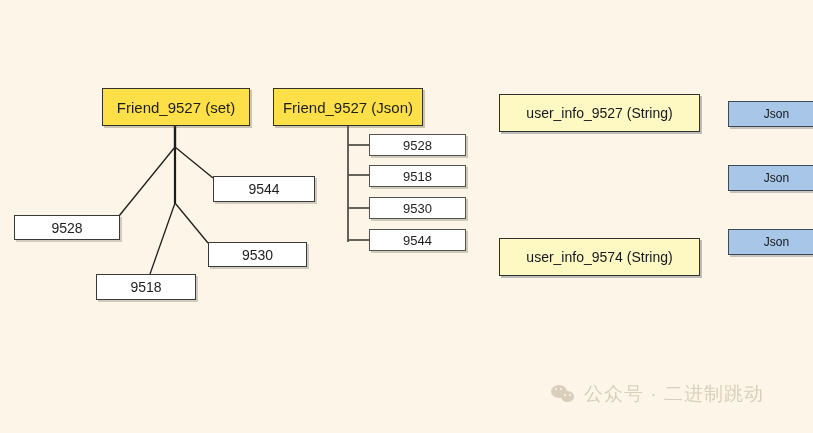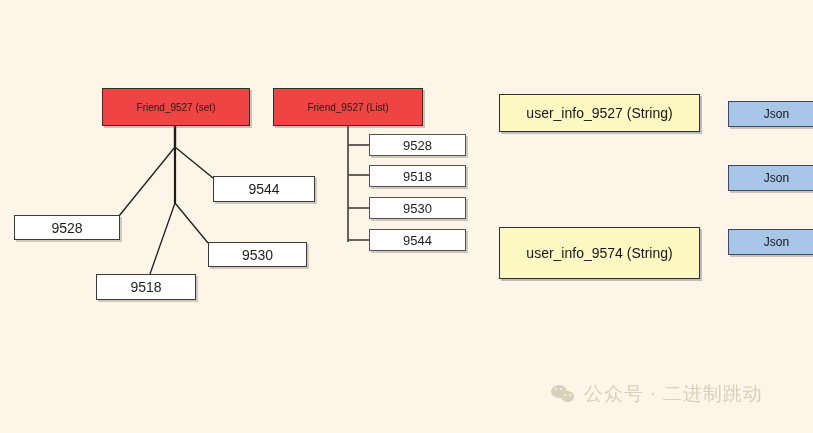--- a/index.html
+++ b/index.html
@@ -29,24 +29,24 @@
   }
   .node {
     position: absolute;
     box-sizing: border-box;
     display: flex;
     align-items: center;
     justify-content: center;
     white-space: nowrap;
   }
   .node-yellow {
-    background: #ef4444;
+    background: #fde047;
     border: 1px solid #33312c;
     color: #1d1d1b;
-    font-size: 10px;
+    font-size: 15px;
     box-shadow: 2px 2px 0 rgba(90, 80, 55, 0.30);
   }
   .node-white {
     background: #ffffff;
     border: 1px solid #3a3a38;
     color: #1d1d1b;
     font-size: 14px;
     box-shadow: 2px 2px 0 rgba(100, 95, 80, 0.28);
   }
   .node-list-item {
@@ -77,21 +77,21 @@
     top: 381px;
     display: flex;
     align-items: center;
     gap: 9px;
     color: #d9cfba;
     font-size: 19px;
     letter-spacing: 1px;
     user-select: none;
   }
   #watermark .wm-text {
-    font-family: Liberation Serif, serif;
+    font-family: Liberation Sans, sans-serif;
   }
   .wechat-icon {
     display: inline-block;
     width: 24px;
     height: 20px;
     position: relative;
   }
   .wechat-icon .b1,
   .wechat-icon .b2 {
     position: absolute;
@@ -146,36 +146,36 @@
   <div class="node node-yellow" style="left:102px; top:88px; width:148px; height:38px;">Friend_9527 (set)</div>
 
   <div class="node node-white" style="left:14px; top:215px; width:106px; height:25px;">9528</div>
 
   <div class="node node-white" style="left:213px; top:176px; width:102px; height:26px;">9544</div>
 
   <div class="node node-white" style="left:208px; top:242px; width:99px; height:25px;">9530</div>
 
   <div class="node node-white" style="left:96px; top:274px; width:100px; height:26px;">9518</div>
 
-  <div class="node node-yellow" style="left:273px; top:88px; width:150px; height:38px;">Friend_9527 (List)</div>
+  <div class="node node-yellow" style="left:273px; top:88px; width:150px; height:38px;">Friend_9527 (Json)</div>
 
   <div class="node node-list-item" style="left:369px; top:134px; width:97px; height:22px;">9528</div>
 
   <div class="node node-list-item" style="left:369px; top:165px; width:97px; height:22px;">9518</div>
 
   <div class="node node-list-item" style="left:369px; top:197px; width:97px; height:22px;">9530</div>
 
   <div class="node node-list-item" style="left:369px; top:229px; width:97px; height:22px;">9544</div>
 
   <div class="node node-blue" style="left:499px; top:94px; width:201px; height:38px;">user_info_9527 (String)</div>
   <div class="node node-json" style="left:693px; top:101px; width:97px; height:26px;">Json</div>
 
   <div class="node node-json" style="left:693px; top:165px; width:97px; height:26px;">Json</div>
 
-  <div class="node node-blue" style="left:499px; top:227px; width:201px; height:52px;">user_info_9574 (String)</div>
+  <div class="node node-blue" style="left:499px; top:238px; width:201px; height:38px;">user_info_9574 (String)</div>
   <div class="node node-json" style="left:693px; top:229px; width:97px; height:26px;">Json</div>
 
   <div id="watermark">
     <span class="wechat-icon">
       <span class="b1"></span>
       <span class="b2"></span>
       <span class="d d1"></span>
       <span class="d d2"></span>
       <span class="d d3"></span>
       <span class="d d4"></span>

